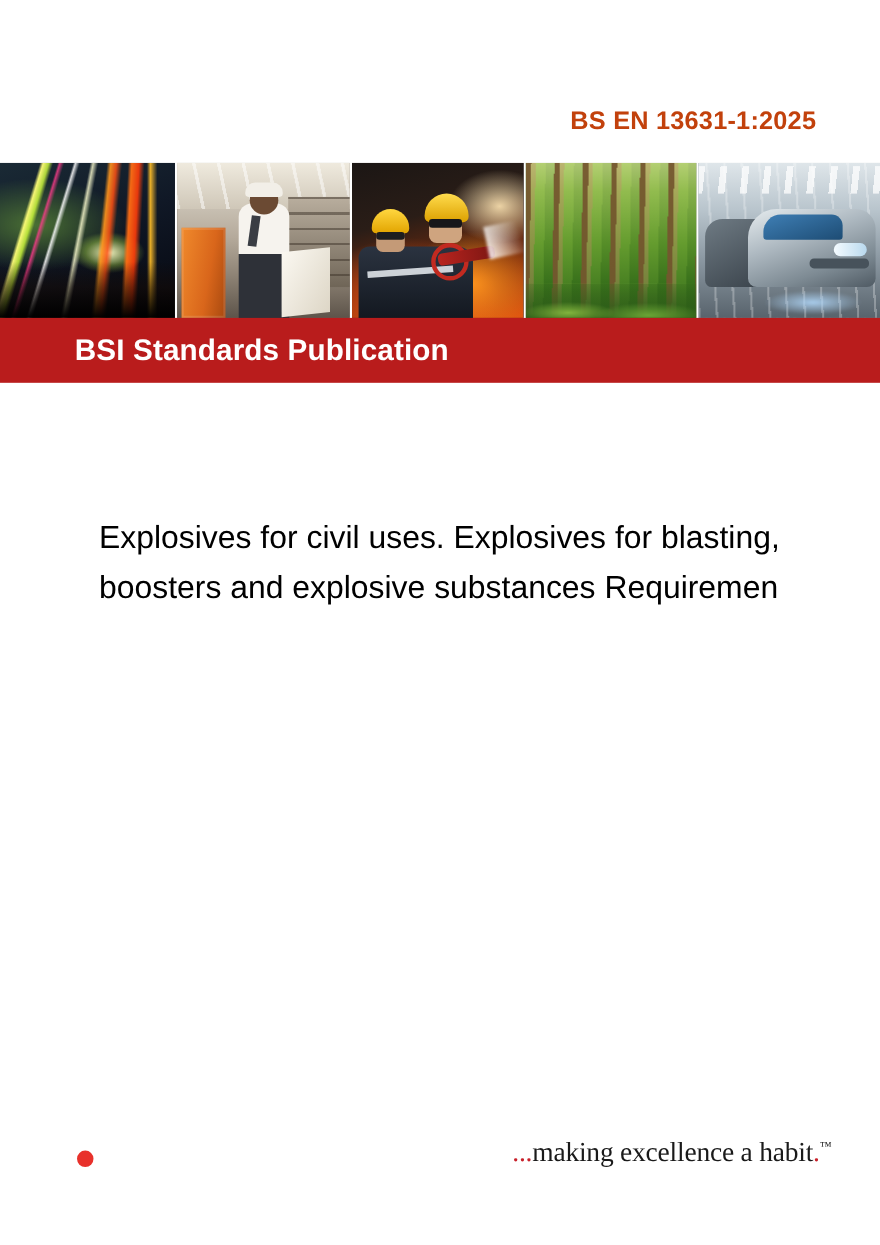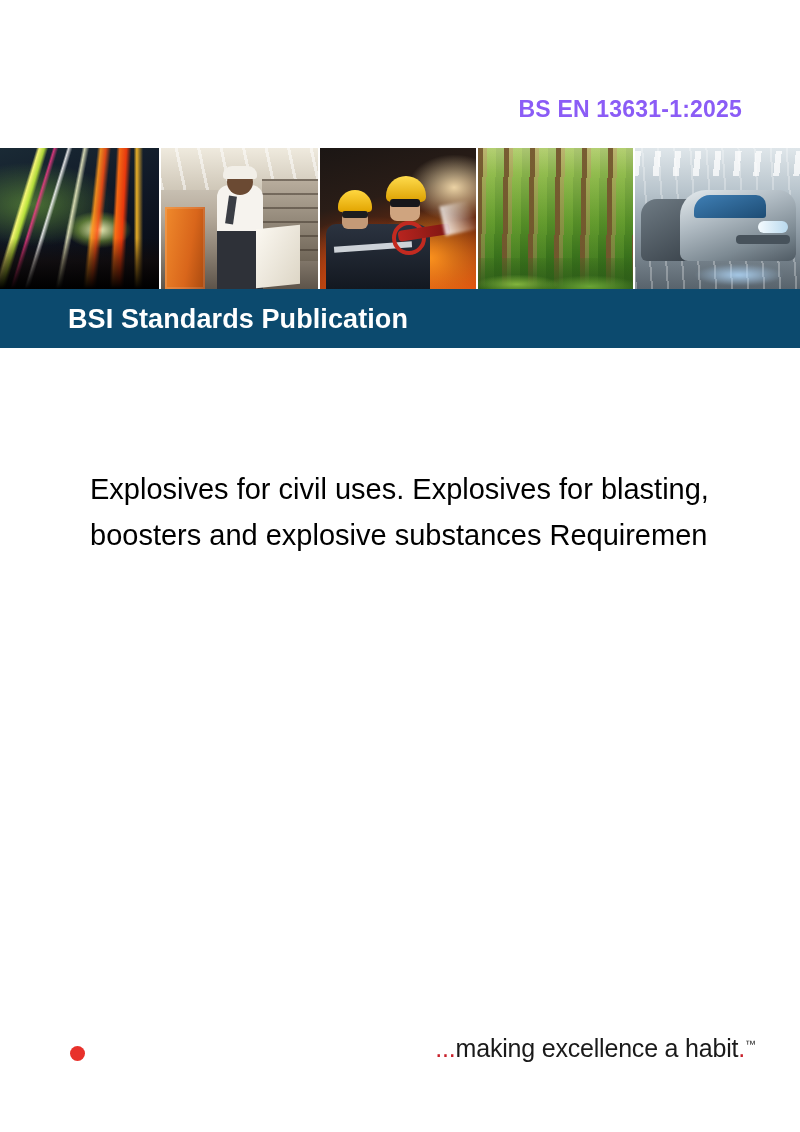--- a/index.html
+++ b/index.html
@@ -16,21 +16,21 @@
     background: #ffffff;
   }
 
   
   .std-number {
     position: absolute;
     top: 96px;
     right: 58px;
     font-size: 23px;
     font-weight: bold;
-    color: #8b5cf6;
+    color: #c2410c;
     letter-spacing: 0.2px;
     white-space: nowrap;
   }
 
   
   .banner {
     position: absolute;
     top: 148px;
     left: 0;
     width: 800px;
@@ -244,21 +244,21 @@
     background: repeating-linear-gradient(96deg, rgba(255,255,255,.75) 0 6px, transparent 6px 20px);
   }
 
   
   .red-band {
     position: absolute;
     top: 289px;
     left: 0;
     width: 800px;
     height: 59px;
-    background: #0c4a6e;
+    background: #b91c1c;
   }
   .red-band-text {
     position: absolute;
     left: 68px;
     top: 50%;
     transform: translateY(-50%);
     color: #ffffff;
     font-size: 27px;
     font-weight: bold;
     letter-spacing: 0.1px;
@@ -307,20 +307,21 @@
   }
 
   .tagline {
     position: absolute;
     right: 44px;
     top: 1034px;
     font-size: 25px;
     color: #1a1a1a;
     white-space: nowrap;
     letter-spacing: -0.2px;
+    font-family: Liberation Serif, serif;
   }
   .tagline .dots { color: #c8202a; }
   .tagline .period { color: #c8202a; }
   .tagline .tm {
     font-size: 11px;
     vertical-align: super;
     letter-spacing: 0;
   }
 </style>
 </head>

